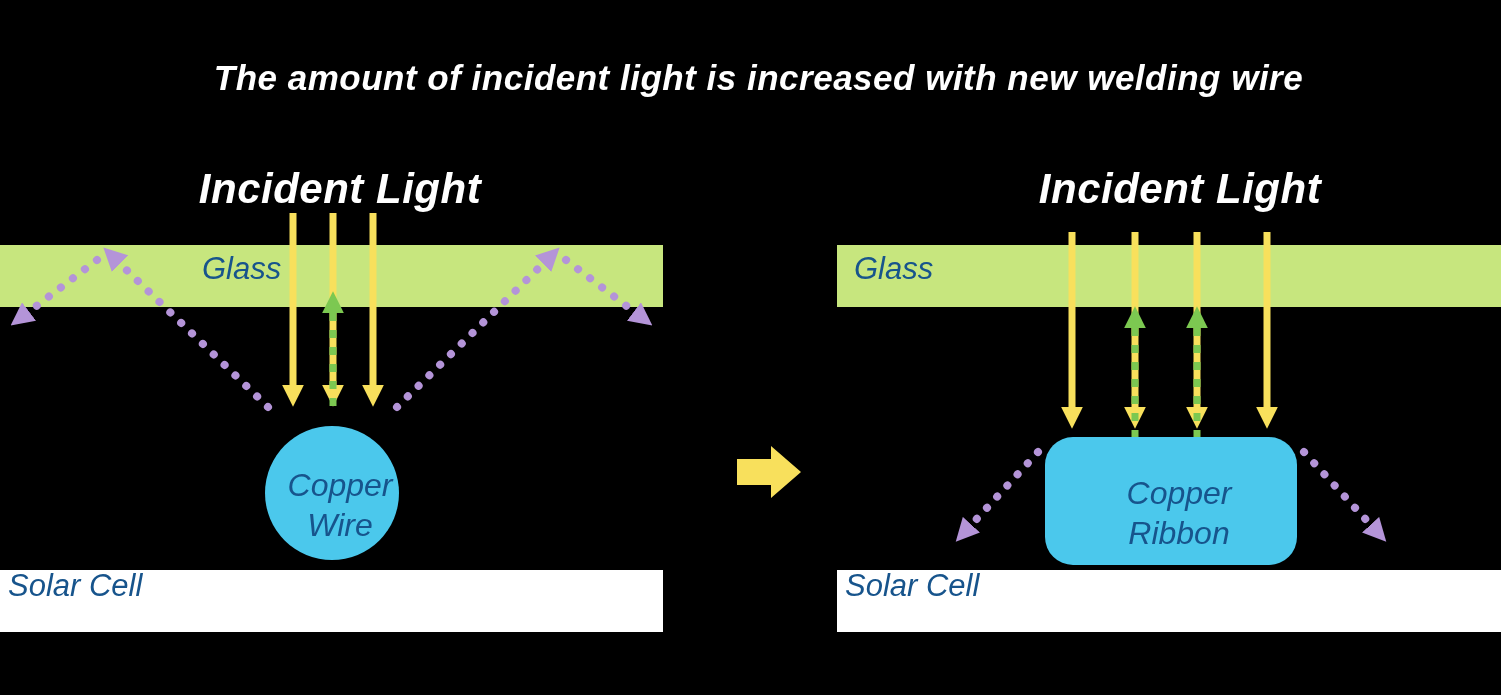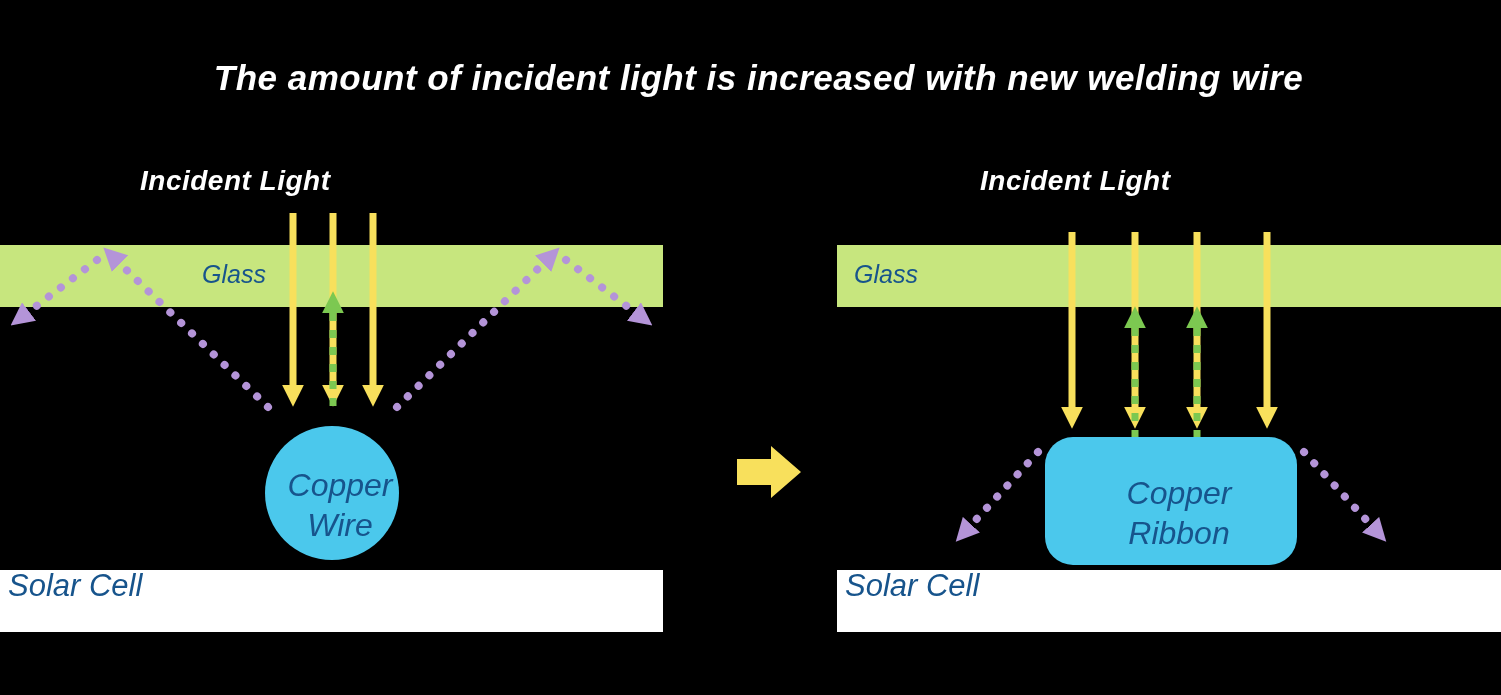--- a/index.html
+++ b/index.html
@@ -22,28 +22,28 @@
     font-family:"Liberation Sans","DejaVu Sans",sans-serif;
   }
   .scene{position:absolute;left:0;top:0;}
   .txt{position:absolute;margin:8px;font-style:italic;}
   .title{
     left:0;top:50px;width:1501px;text-align:center;
     font-size:35px;font-weight:bold;letter-spacing:.5px;
     color:var(--title-text,#fff);
   }
   .incident{
-    top:157px;width:400px;text-align:left;
-    font-size:28px;font-weight:bold;color:var(--title-text,#fff);
+    top:157px;width:400px;text-align:center;
+    font-size:42px;font-weight:bold;color:var(--title-text,#fff);
     letter-spacing:.5px;
   }
   .incident.left{left:132px;}
   .incident.right{left:972px;}
   .glass-label{
-    top:252px;font-size:25px;font-weight:500;color:var(--label-blue,#17548c);
+    top:243px;font-size:31px;font-weight:500;color:var(--label-blue,#17548c);
   }
   .glass-label.left{left:194px;}
   .glass-label.right{left:846px;}
   .conductor-label{
     width:200px;text-align:center;white-space:pre-line;
     font-size:32px;line-height:1.25;font-weight:500;color:var(--label-blue,#17548c);
   }
   .conductor-label.left{left:232px;top:457px;}
   .conductor-label.right{left:1071px;top:465px;}
   .solar-label{

